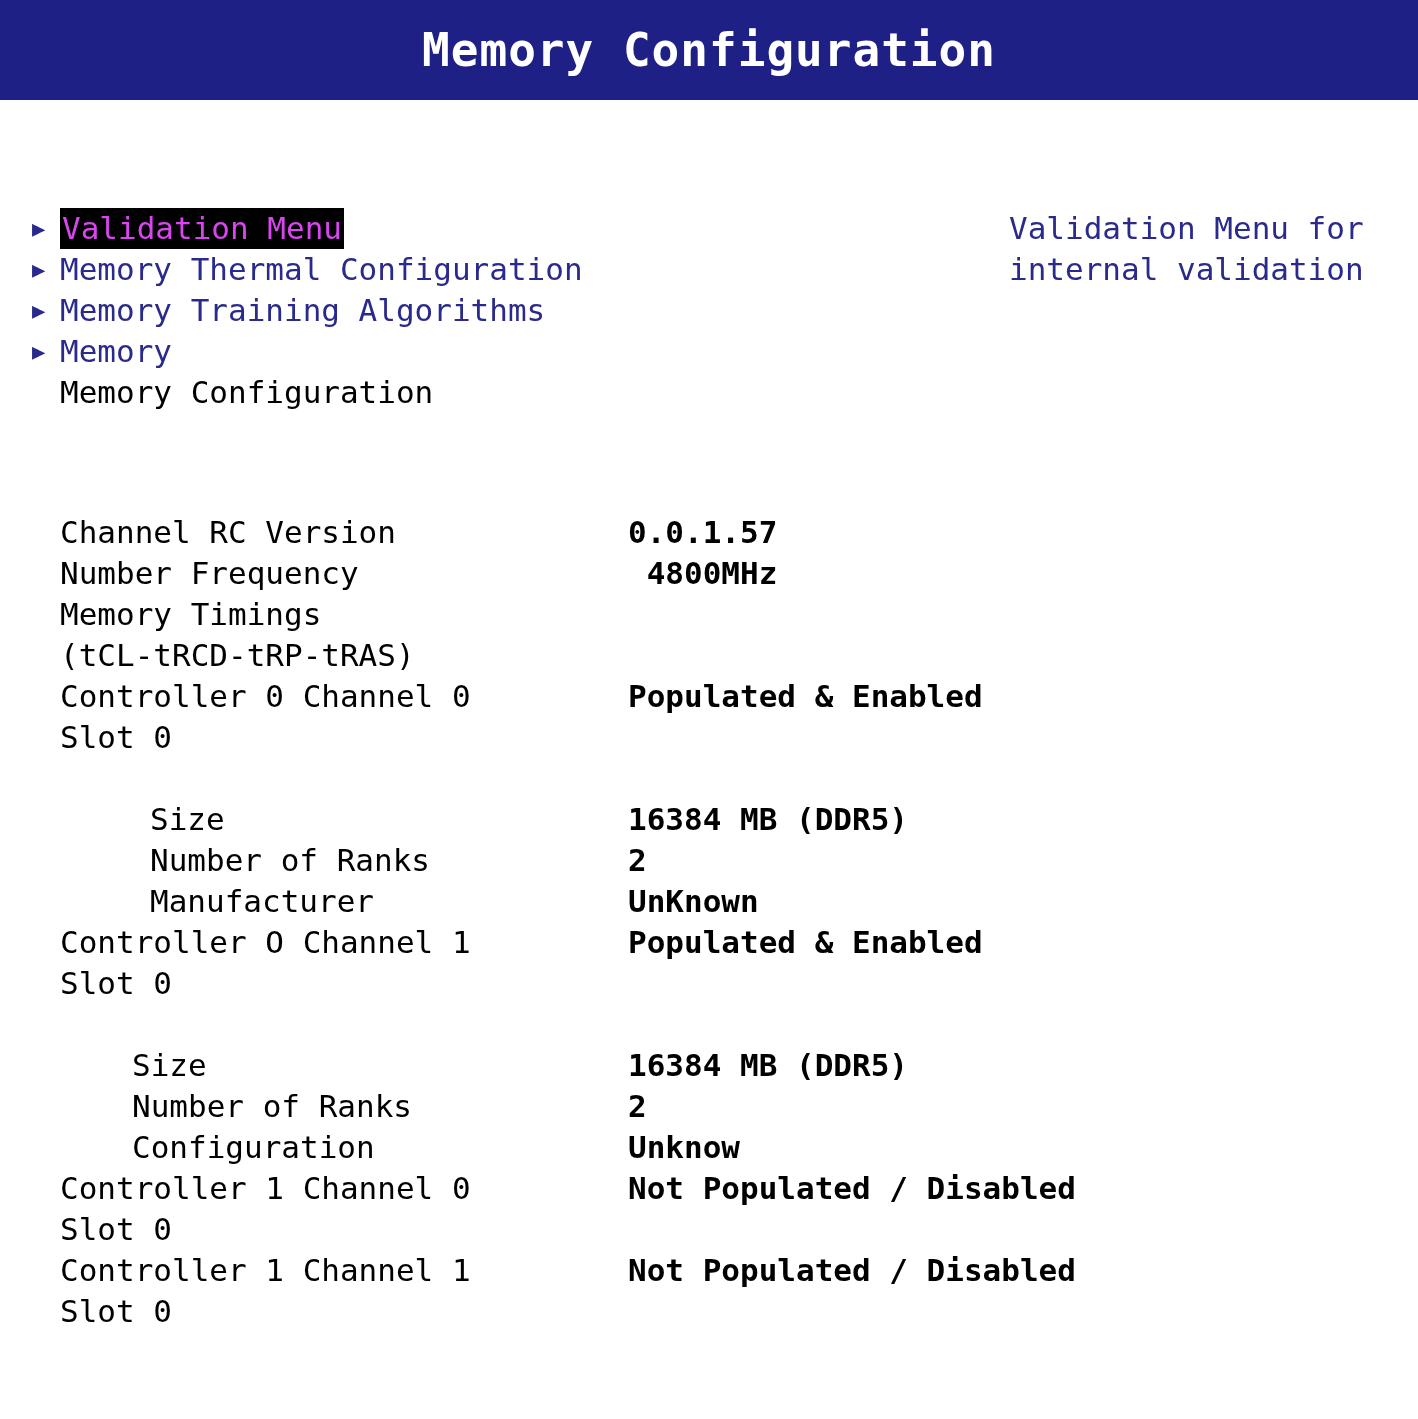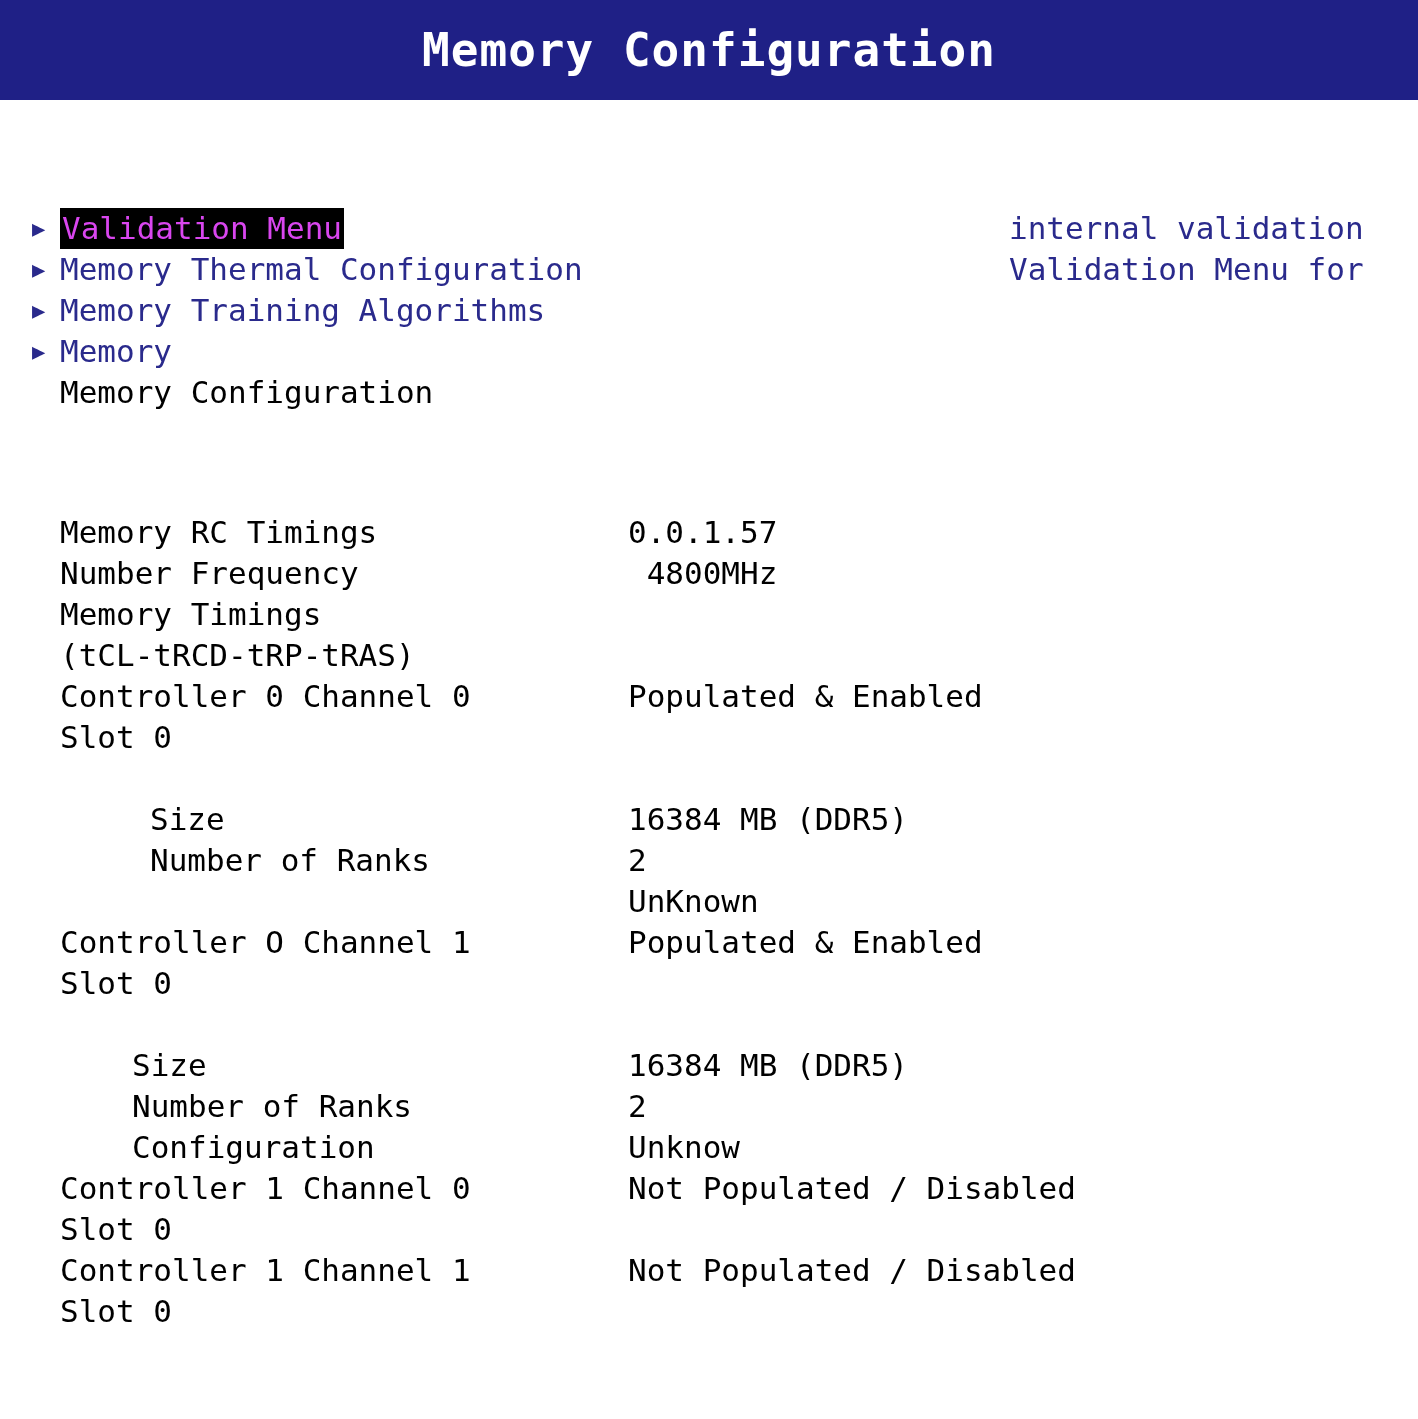--- a/index.html
+++ b/index.html
@@ -114,55 +114,56 @@
     white-space: pre;
   }
   .info-value {
     position: absolute;
     left: 568px;
     top: 0;
     font-size: 31px;
     line-height: 41px;
     color: #000000;
     white-space: pre;
+    font-weight: bold;
   }
   .indent-a .info-label { left: 90px; }
   .indent-b .info-label { left: 72px; }
 </style>
 </head>
 <body>
 
 <div id="title-bar">
   <div id="title-text">Memory Configuration</div>
 </div>
 
 <div id="menu-list">
     <div class="menu-row selected"><span class="menu-arrow">▶</span><span class="menu-label">Validation Menu</span></div>
     <div class="menu-row"><span class="menu-arrow">▶</span><span class="menu-label">Memory Thermal Configuration</span></div>
     <div class="menu-row"><span class="menu-arrow">▶</span><span class="menu-label">Memory Training Algorithms</span></div>
     <div class="menu-row"><span class="menu-arrow">▶</span><span class="menu-label">Memory</span></div>
     <div class="menu-row"><span class="menu-arrow blank"></span><span class="menu-label plain">Memory Configuration</span></div>
   </div>
 
 <div id="help-pane">
+    <div class="help-line">Validation Menu for</div>
     <div class="help-line">internal validation</div>
-    <div class="help-line">Validation Menu for</div>
   </div>
 
 <div id="info-table">
-    <div class="info-row"><span class="info-label">Memory RC Timings</span><span class="info-value">0.0.1.57</span></div>
+    <div class="info-row"><span class="info-label">Channel RC Version</span><span class="info-value">0.0.1.57</span></div>
     <div class="info-row"><span class="info-label">Number Frequency</span><span class="info-value"> 4800MHz</span></div>
     <div class="info-row"><span class="info-label">Memory Timings</span></div>
     <div class="info-row"><span class="info-label">(tCL-tRCD-tRP-tRAS)</span></div>
     <div class="info-row"><span class="info-label">Controller 0 Channel 0</span><span class="info-value">Populated &amp; Enabled</span></div>
     <div class="info-row"><span class="info-label">Slot 0</span></div>
     <div class="info-row spacer"></div>
     <div class="info-row indent-a"><span class="info-label">Size</span><span class="info-value">16384 MB (DDR5)</span></div>
     <div class="info-row indent-a"><span class="info-label">Number of Ranks</span><span class="info-value">2</span></div>
-    <div class="info-row indent-a"><span class="info-value">UnKnown</span></div>
+    <div class="info-row indent-a"><span class="info-label">Manufacturer</span><span class="info-value">UnKnown</span></div>
     <div class="info-row"><span class="info-label">Controller O Channel 1</span><span class="info-value">Populated &amp; Enabled</span></div>
     <div class="info-row"><span class="info-label">Slot 0</span></div>
     <div class="info-row spacer"></div>
     <div class="info-row indent-b"><span class="info-label">Size</span><span class="info-value">16384 MB (DDR5)</span></div>
     <div class="info-row indent-b"><span class="info-label">Number of Ranks</span><span class="info-value">2</span></div>
     <div class="info-row indent-b"><span class="info-label">Configuration</span><span class="info-value">Unknow</span></div>
     <div class="info-row"><span class="info-label">Controller 1 Channel 0</span><span class="info-value">Not Populated / Disabled</span></div>
     <div class="info-row"><span class="info-label">Slot 0</span></div>
     <div class="info-row"><span class="info-label">Controller 1 Channel 1</span><span class="info-value">Not Populated / Disabled</span></div>
     <div class="info-row"><span class="info-label">Slot 0</span></div>

